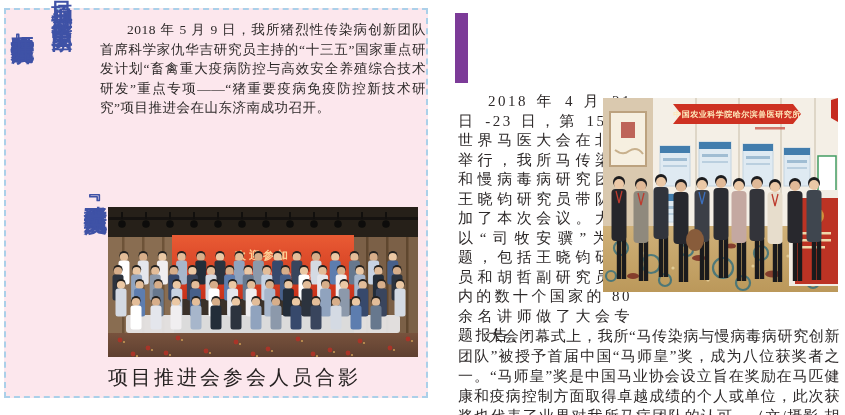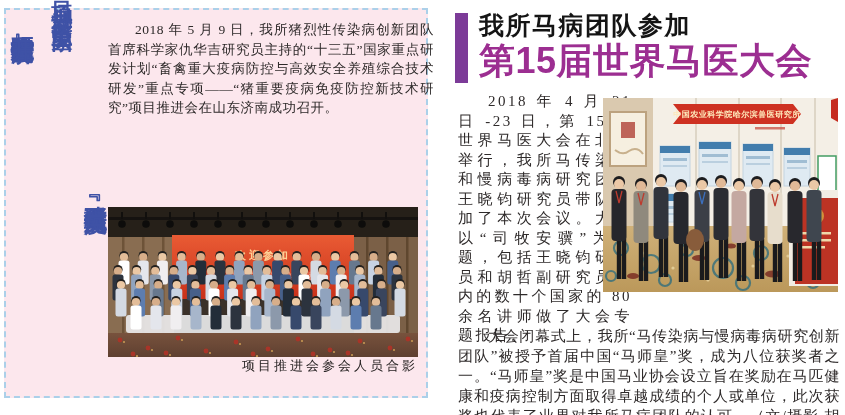--- a/index.html
+++ b/index.html
@@ -8,27 +8,27 @@
 
   
   .left-box{position:absolute;left:4px;top:8px;width:424px;height:390px;box-sizing:border-box;
             background:var(--pink-bg,#fce7ed);border:2px dashed var(--dashed-border,#abd0e9);}
   .vt{position:absolute;writing-mode:vertical-rl;font-weight:bold;color:var(--title-blue,#3f52a6);
       font-family:"DejaVu Serif","Liberation Serif",serif;line-height:1;white-space:nowrap;z-index:3;}
   .colB{left:6px;top:8px;font-size:23px;letter-spacing:0.2px;}
   .colA1{left:46px;top:6px;font-size:21px;letter-spacing:-3.5px;}
   .colA2{left:79px;top:176px;font-size:23px;letter-spacing:1px;}
 
-  .lbody-wrap{position:absolute;left:102px;top:10px;width:326px;z-index:2;}
+  .lbody-wrap{position:absolute;left:94px;top:10px;width:326px;z-index:2;}
   .lbody-wrap p{margin:0;font-size:13.5px;line-height:19.6px;letter-spacing:0.5px;
                 text-align:justify;text-indent:2em;color:var(--body-text,#2e2a2a);}
 
   .lphoto{position:absolute;left:102px;top:197px;width:310px;margin:0;z-index:2;}
   .lphoto svg{display:block;}
-  .lphoto figcaption{text-align:right;font-size:13px;letter-spacing:3px;
+  .lphoto figcaption{margin-top:7px;text-align:left;font-size:20px;letter-spacing:3px;
                      color:#262222;}
 
   
   .accent-bar{position:absolute;left:455px;top:13px;width:13px;height:70px;
               background:var(--accent-bar,#7c3b98);}
   .r-head{position:absolute;left:479px;top:10px;font-family:"Liberation Sans","DejaVu Sans",sans-serif;}
   .h1a{font-size:25px;font-weight:900;color:#141414;letter-spacing:1.5px;line-height:30px;}
   .h1b{font-size:36px;font-weight:900;color:var(--headline-purple,#9c2e91);letter-spacing:0.5px;
        line-height:40px;margin-top:1px;}
 
@@ -330,24 +330,20 @@
             <circle cx="62" cy="148" r="1.1" fill="#c8964f"></circle>
             <circle cx="240" cy="146" r="2.4" fill="#ae3326"></circle>
             <circle cx="244" cy="148" r="1.1" fill="#c8964f"></circle>
           </g>
       </svg>
       <figcaption>项目推进会参会人员合影</figcaption>
     </figure>
   </section>
 
   <span class="accent-bar"></span>
-  <header class="r-head">
-    <div class="h1a">我所马病团队参加</div>
-    <div class="h1b">第15届世界马医大会</div>
-  </header>
 
   <p class="rcol">2018 年 4 月 21 日 -23 日，第 15 届世界马医大会在北京举行，我所马传染病和慢病毒病研究团队王晓钧研究员带队参加了本次会议。大会以“司牧安骥”为主题，包括王晓钧研究员和胡哲副研究员在内的数十个国家的 80 余名讲师做了大会专题报告。</p>
 
   <svg class="rphoto photo-soft" width="235" height="194" viewBox="0 0 235 194">
     <defs>
       <linearGradient id="gradCarpet" x1="0" y1="0" x2="0" y2="1">
         <stop offset="0" stop-color="#d2b176"></stop>
         <stop offset="1" stop-color="#bd9857"></stop>
       </linearGradient>
     </defs>

